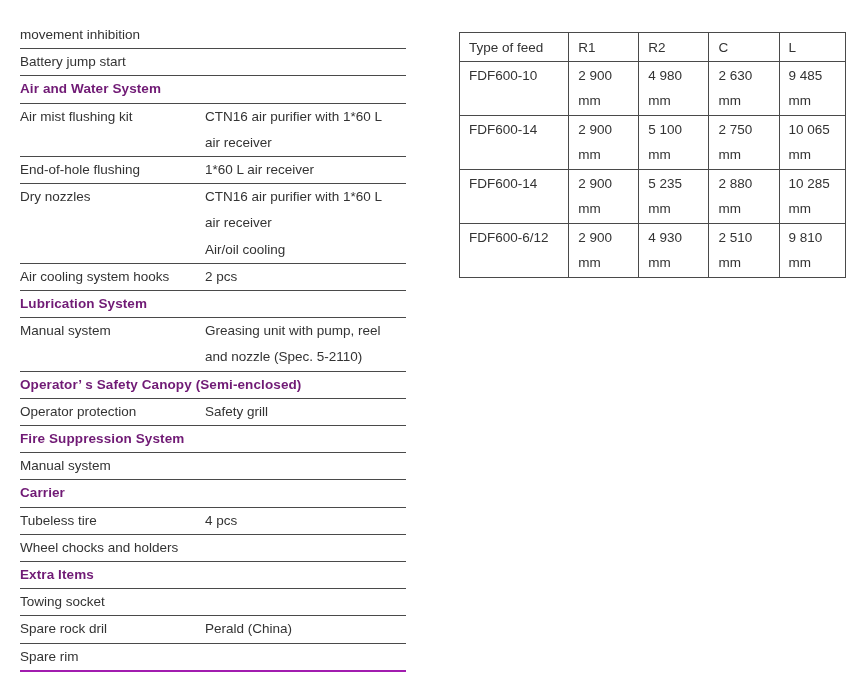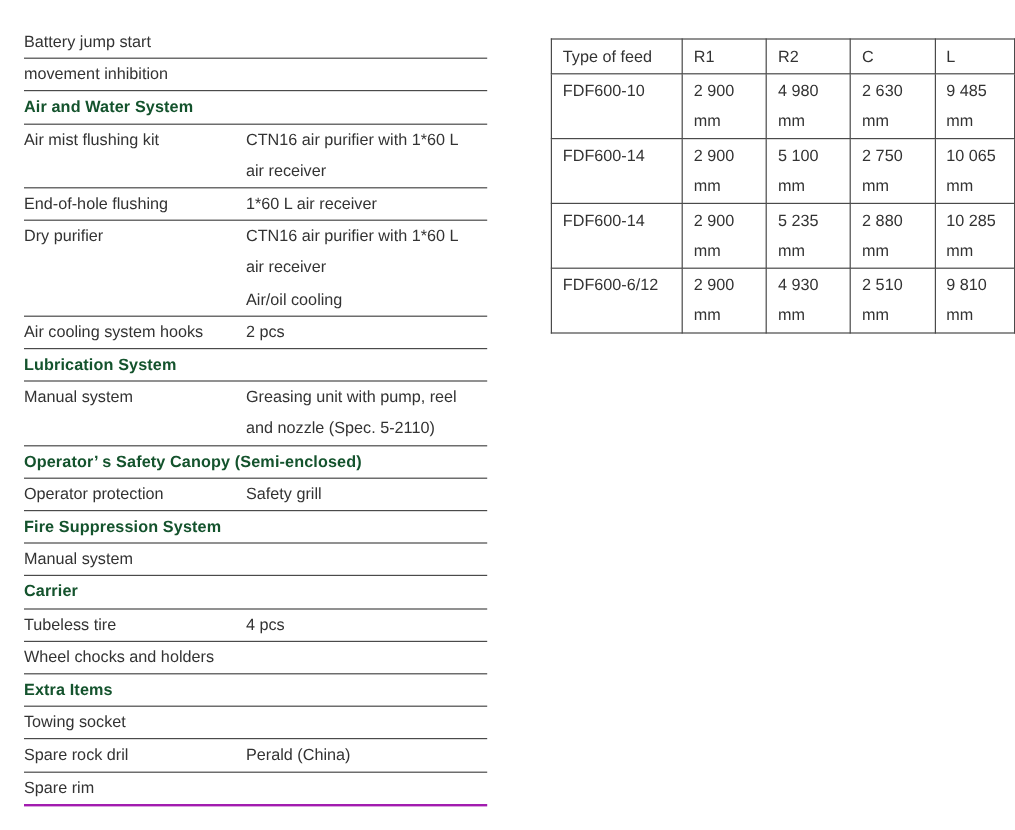--- a/index.html
+++ b/index.html
@@ -26,21 +26,21 @@
     border-bottom: 1px solid #4a4a4a;
   }
   .spec-row:last-child {
     border-bottom: 2px solid #a21caf;
   }
   .item-row { display: flex; align-items: flex-start; }
   .item-label { flex: 0 0 185px; }
   .item-value { flex: 1; white-space: pre-line; }
   .section-row .section-label {
     font-weight: bold;
-    color: #14532d;
+    color: #701a75;
     letter-spacing: 0.1px;
   }
 
   
   .feed-table {
     position: absolute;
     left: 459px;
     top: 32px;
     border-collapse: collapse;
     table-layout: fixed;
@@ -67,46 +67,46 @@
   .feed-table th:nth-child(4) { width: 68px; }
   .feed-table th:nth-child(5) { width: 63px; }
 </style>
 </head>
 <body>
 
 <div class="page">
 
   <div class="spec-table" id="spec-table">
   <div class="spec-row item-row">
+    <span class="item-label">movement inhibition</span>
+    <span class="item-value"></span>
+  </div>
+
+  <div class="spec-row item-row">
     <span class="item-label">Battery jump start</span>
-    <span class="item-value"></span>
-  </div>
-
-  <div class="spec-row item-row">
-    <span class="item-label">movement inhibition</span>
     <span class="item-value"></span>
   </div>
 
   <div class="spec-row section-row">
     <span class="section-label">Air and Water System</span>
   </div>
 
   <div class="spec-row item-row">
     <span class="item-label">Air mist flushing kit</span>
     <span class="item-value">CTN16 air purifier with 1*60 L
 air receiver</span>
   </div>
 
   <div class="spec-row item-row">
     <span class="item-label">End-of-hole flushing</span>
     <span class="item-value">1*60 L air receiver</span>
   </div>
 
   <div class="spec-row item-row">
-    <span class="item-label">Dry purifier</span>
+    <span class="item-label">Dry nozzles</span>
     <span class="item-value">CTN16 air purifier with 1*60 L
 air receiver
 Air/oil cooling</span>
   </div>
 
   <div class="spec-row item-row">
     <span class="item-label">Air cooling system hooks</span>
     <span class="item-value">2 pcs</span>
   </div>
 

